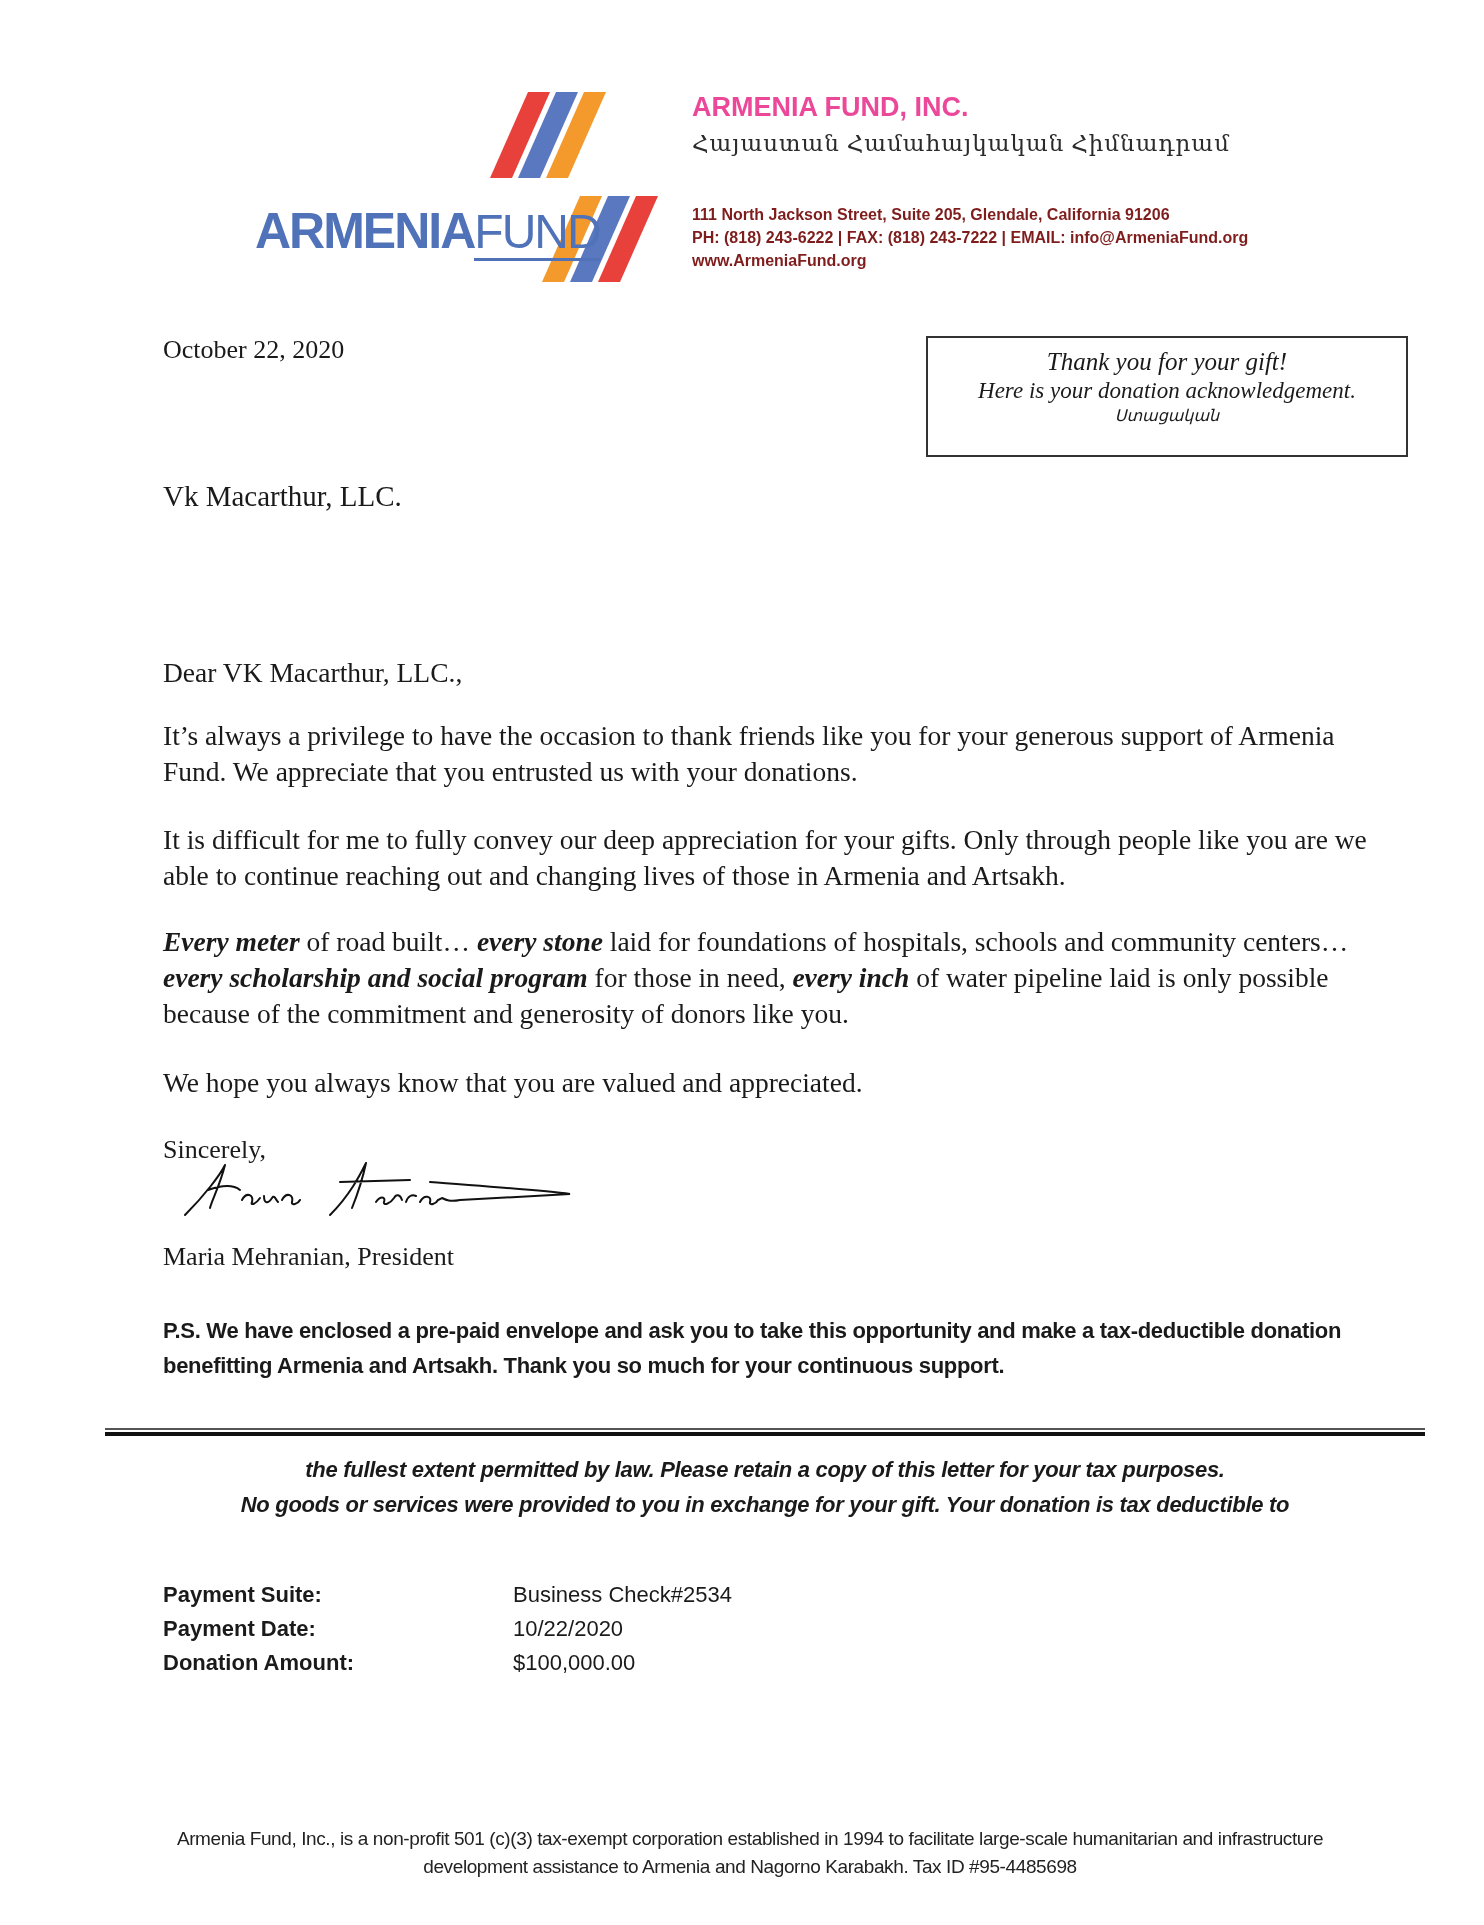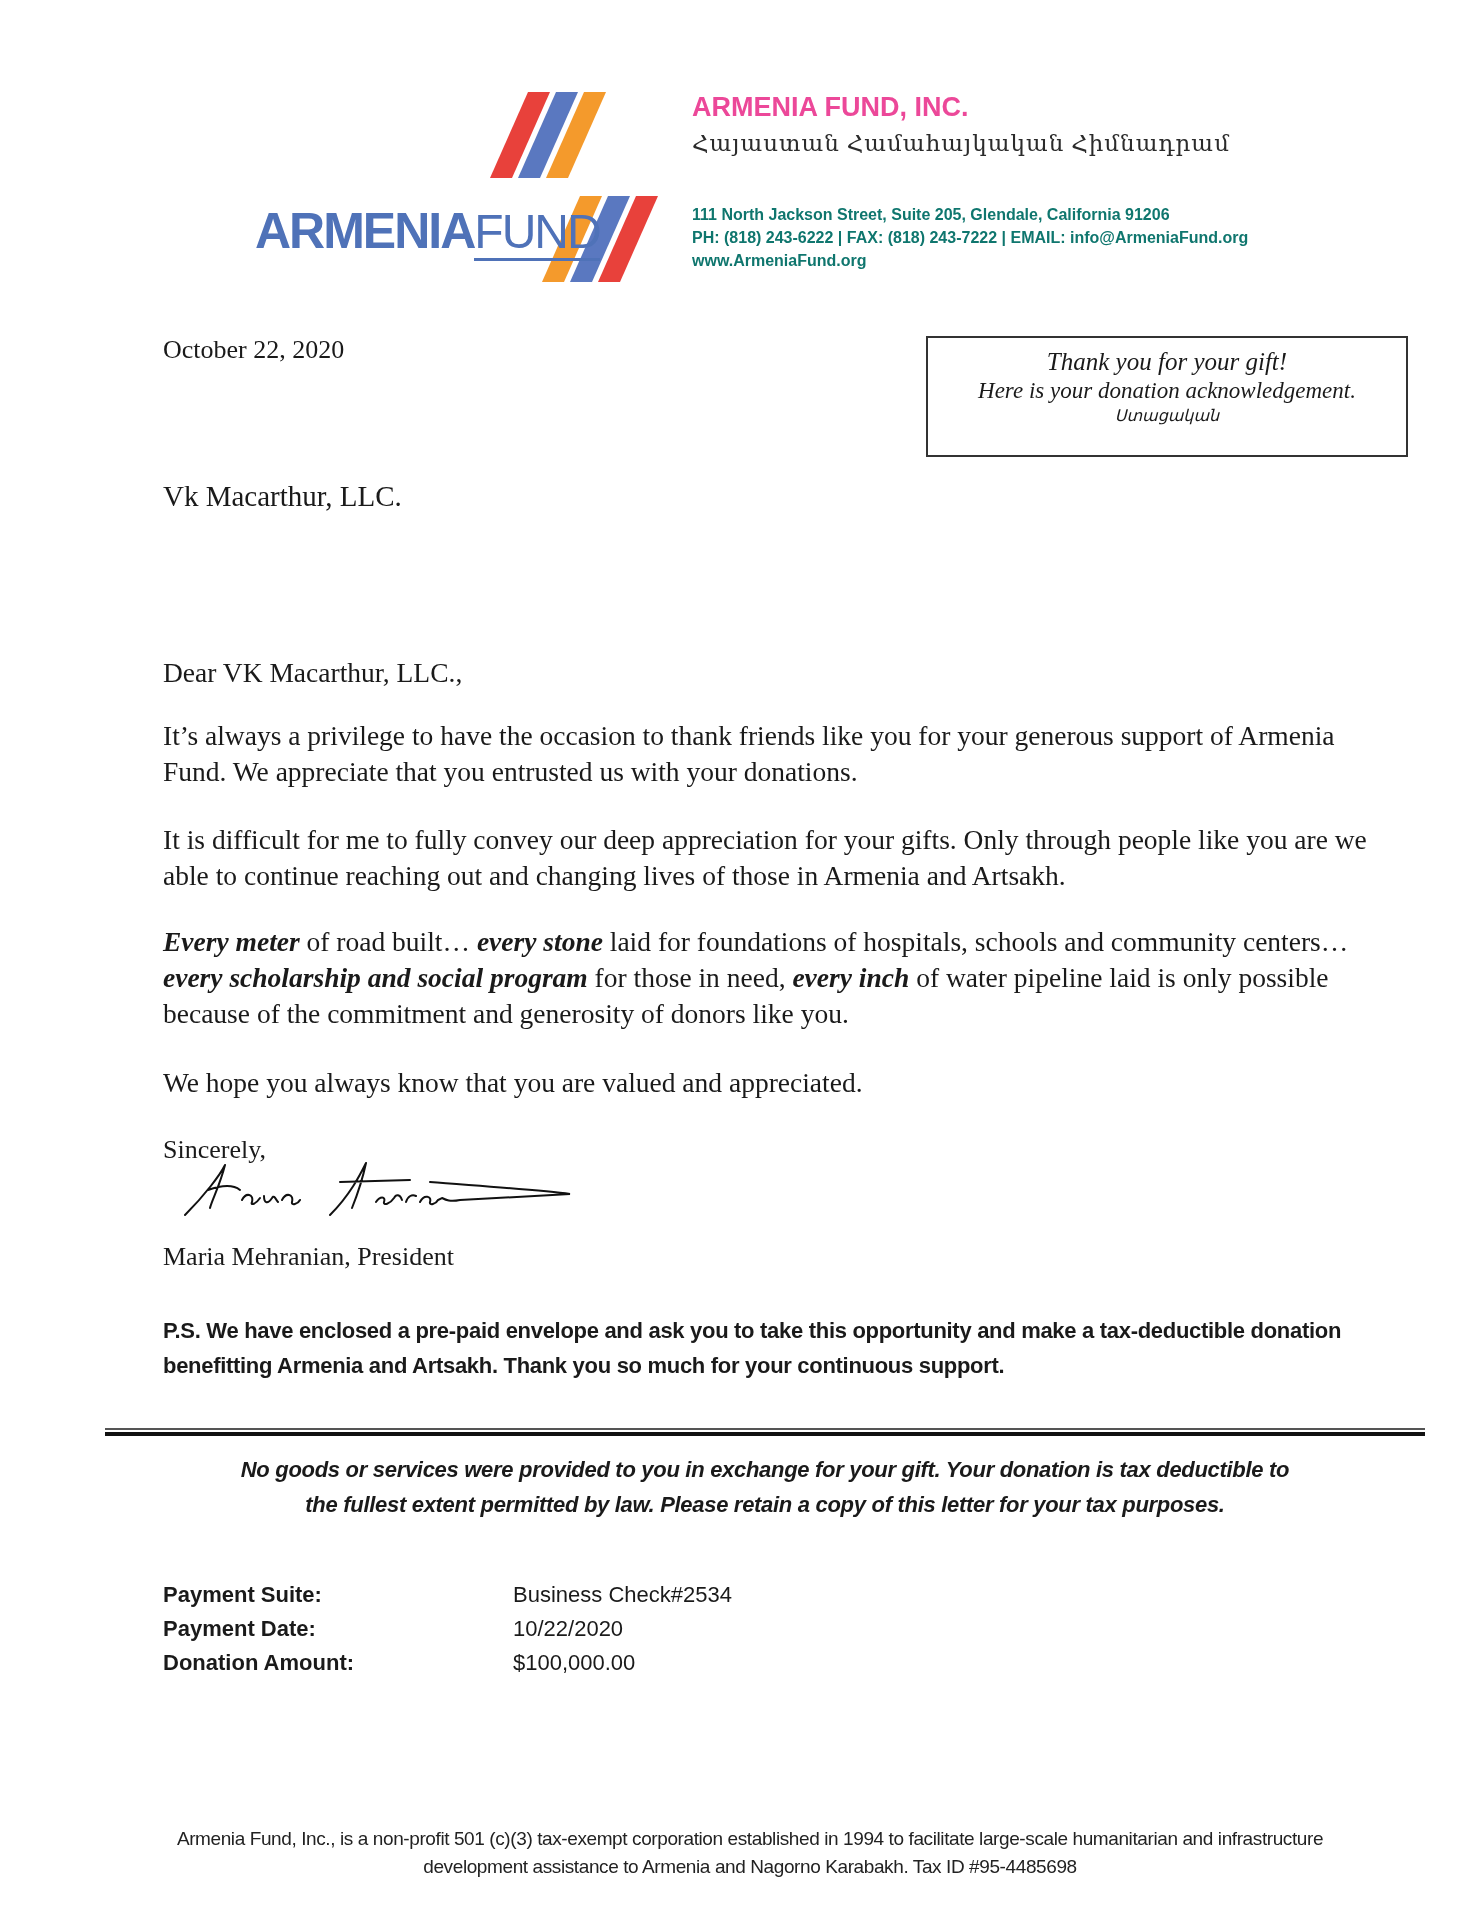--- a/index.html
+++ b/index.html
@@ -10,21 +10,21 @@
 
   
   #logo-mark { left:480px; top:90px; width:200px; height:195px; }
   #logo-word { left:255px; top:200px; font-family:"Liberation Sans", sans-serif; color:#4f72b8; font-size:52px; letter-spacing:-1px; }
   #logo-word .a-big { font-weight:bold; font-size:60px; }
   #logo-word .fund { font-weight:normal; font-size:48px; border-bottom:3px solid #4f72b8; text-transform:uppercase; letter-spacing:-2px; }
 
   
   #org-name { left:692px; top:92px; font-size:27px; font-weight:bold; color:#ec4899; }
   #org-armenian { left:692px; top:130px; font-size:23px; color:#2b2b2b; letter-spacing:1px; }
-  .addr { left:692px; font-size:16px; font-weight:bold; color:#0f766e; }
+  .addr { left:692px; font-size:16px; font-weight:bold; color:#7f1d1d; }
   #addr1 { top:206px; } #addr2 { top:229px; } #addr3 { top:252px; }
 
   
   #letter-date { left:163px; top:335px; font-size:26px; }
   #recipient { left:163px; top:480px; font-size:29px; }
 
   
   #thanks-box { left:926px; top:336px; width:482px; height:121px; border:2px solid #333; box-sizing:border-box; text-align:center; font-style:italic; font-family:"Liberation Serif", serif; }
   #thanks-box .l1 { font-size:25px; margin-top:10px; }
   #thanks-box .l2 { font-size:23px; margin-top:2px; }
@@ -107,22 +107,22 @@
   <path d="M150 55 C170 35 180 15 186 3 M186 3 C182 22 176 38 172 48 M160 22 L230 20 M196 42 C200 36 206 36 204 42 C203 46 210 44 214 38 C216 34 220 34 222 40 M226 42 C228 36 232 34 236 36 M240 42 C244 34 252 36 250 42 C249 46 256 44 258 40 L262 38 C266 40 270 42 280 40 L390 34 C360 30 300 26 250 22" fill="none" stroke="#111" stroke-width="2" stroke-linecap="round"></path>
 </svg>
 <div id="signer" class="abs serif">Maria Mehranian, President</div>
 
 <div id="ps" class="abs">P.S. We have enclosed a pre-paid envelope and ask you to take this opportunity and make a tax-deductible donation benefitting Armenia and Artsakh. Thank you so much for your continuous support.</div>
 
 <div id="rule-top" class="abs"></div>
 <div id="rule-bot" class="abs"></div>
 
 <div id="disclaimer" class="abs">
+  <div>the fullest extent permitted by law. Please retain a copy of this letter for your tax purposes.</div>
   <div>No goods or services were provided to you in exchange for your gift.  Your donation is tax deductible to</div>
-  <div>the fullest extent permitted by law. Please retain a copy of this letter for your tax purposes.</div>
 </div>
 
 <div id="payment" class="abs">
   <div class="pay-row">
     <span class="pay-label">Payment Suite:</span>
     <span class="pay-value">Business Check#2534</span>
   </div>
   <div class="pay-row">
     <span class="pay-label">Payment Date:</span>
     <span class="pay-value">10/22/2020</span>

